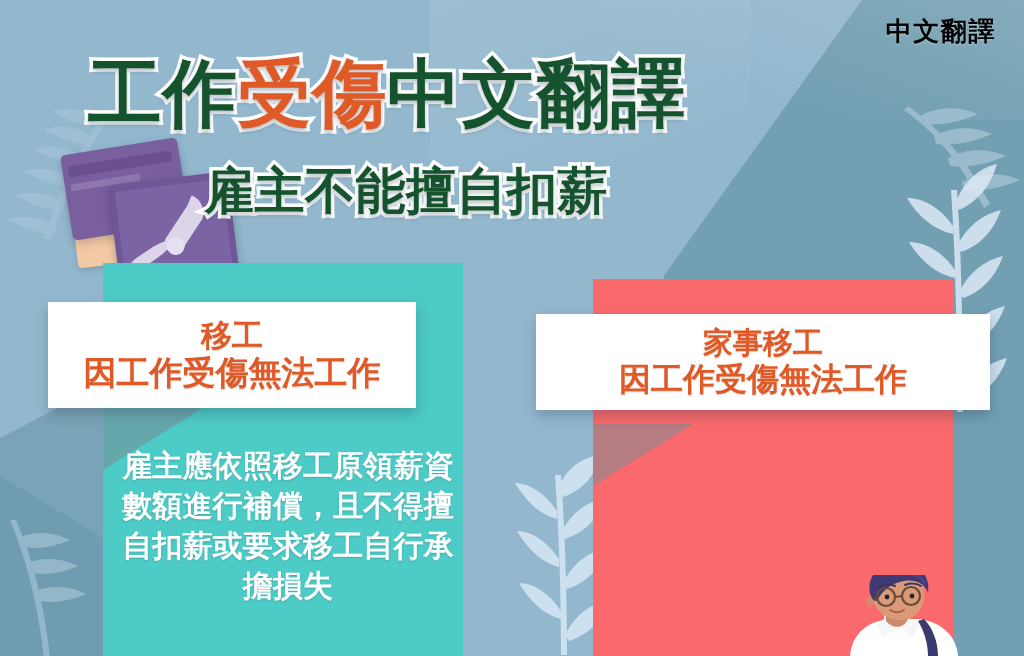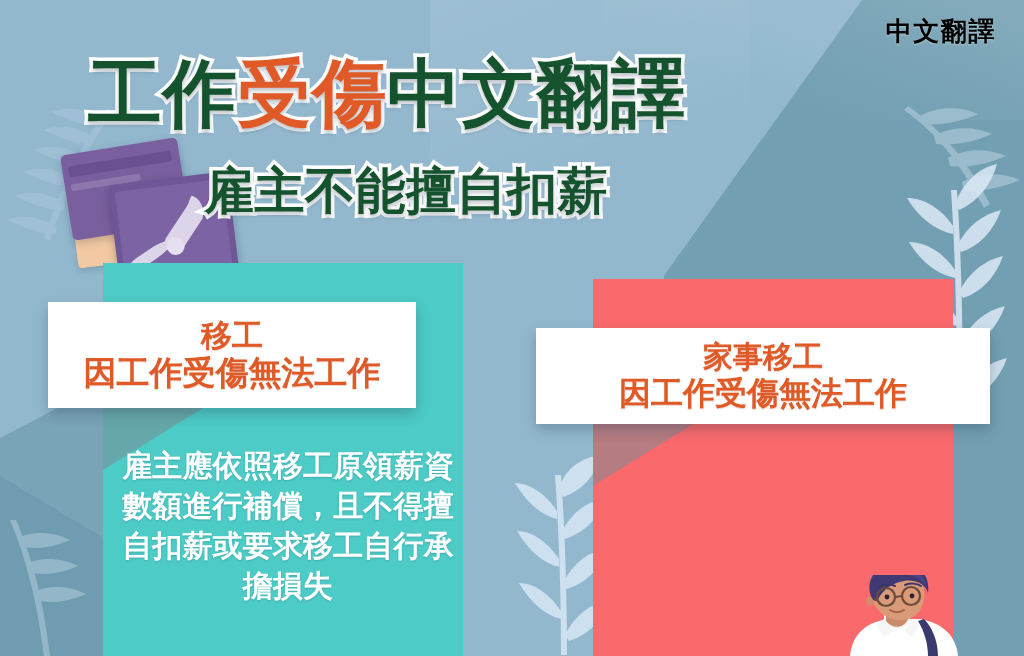--- a/index.html
+++ b/index.html
@@ -100,21 +100,21 @@
   .wedge-left{left:103px;top:408px;width:100px;height:62px;clip-path:polygon(0 0,100% 0,0 100%);}
   .wedge-right{left:593px;top:424px;width:100px;height:62px;clip-path:polygon(0 0,100% 0,0 100%);}
 
   .header-box{
     position:absolute;background:#ffffff;
     box-shadow:0 6px 12px rgba(35,55,75,.28);
     display:flex;flex-direction:column;align-items:center;justify-content:center;
     text-align:center;
   }
   .header-left{left:48px;top:302px;width:368px;height:106px;}
-  .header-right{left:536px;top:328px;width:454px;height:96px;}
+  .header-right{left:536px;top:314px;width:454px;height:96px;}
   .hl{
     font-family:"DejaVu Sans","Liberation Sans",sans-serif;
     font-weight:bold;color:#e05a28;line-height:1.16;
     text-shadow:0 1px 1px rgba(170,70,30,.25);
     white-space:nowrap;
   }
   .header-left .hl1{font-size:31px;}
   .header-left .hl2{font-size:33px;}
   .header-right .hl1{font-size:30px;}
   .header-right .hl2{font-size:32px;}

